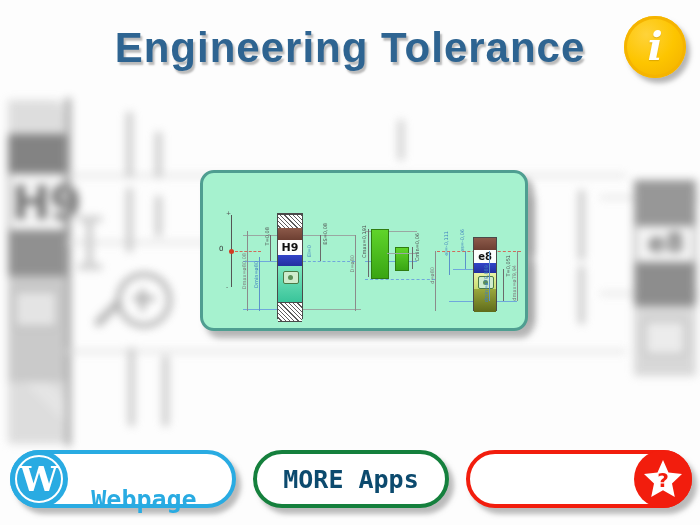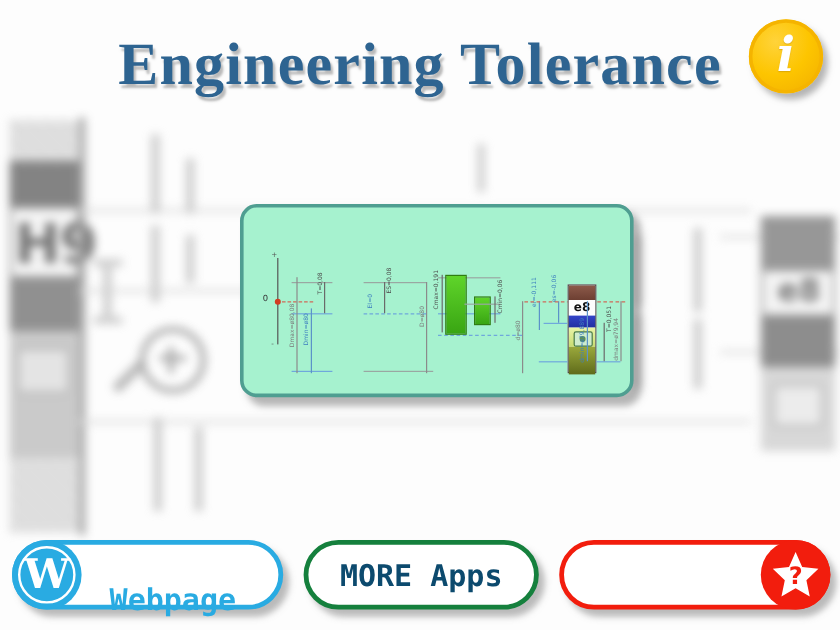--- a/index.html
+++ b/index.html
@@ -26,22 +26,22 @@
   .bg-mag{position:absolute;width:46px;height:46px;border:5px solid #7d7d7d;border-radius:50%;}
   .bg-mag:before{content:"";position:absolute;left:12px;top:19px;width:22px;height:5px;background:#7d7d7d;}
   .bg-mag:after{content:"";position:absolute;left:19px;top:12px;width:5px;height:22px;background:#7d7d7d;}
   .bg-maghandle{position:absolute;width:8px;height:34px;background:#8b8b8b;
                 transform:rotate(45deg);border-radius:3px;}
   .bg-dumb{position:absolute;background:#b0b0b0;}
 
   
   .title{
     position:absolute;left:0;right:0;top:24px;text-align:center;
-    font-family:Liberation Serif, serif;
-    font-size:50px;font-weight:700;color:#2e6491;
+    font-family:Liberation Sans, sans-serif;
+    font-size:42px;font-weight:700;color:#2e6491;
     letter-spacing:1px;
     text-shadow:2px 3px 2px rgba(130,130,130,.55);
     white-space:nowrap;
   }
   
   .info-badge{
     position:absolute;left:624px;top:16px;width:62px;height:62px;border-radius:50%;
     background:radial-gradient(circle at 36% 30%,#ffd33a 0%,#fdc500 48%,#f0ab00 100%);
     box-shadow:4px 5px 5px rgba(120,120,120,.55), inset 0 0 0 3px #f5b400;
     cursor:pointer;
@@ -199,20 +199,29 @@
 
     <div class="diagram">
 
       <div class="d-axis" style="left:28px;top:6px;height:72px;"></div>
       <div class="d-plus" style="left:23px;top:0px;">+</div>
       <div class="d-minus" style="left:23px;top:74px;">-</div>
       <div class="d-zero" style="left:16px;top:36px;">0</div>
       <div class="d-dot" style="left:26px;top:40px;"></div>
       <div class="d-hline dash" style="left:32px;top:42px;width:26px;"></div>
 
+      <div class="col" style="left:74px;top:4px;width:26px;height:106px;background:#fff;">
+        <div class="col-hatch" style="top:0;height:14px;"></div>
+        <div class="seg seg-brown" style="top:14px;height:12px;"></div>
+        <div class="seg seg-white" style="top:26px;height:15px;font-size:11px;">H9</div>
+        <div class="seg seg-blue" style="top:41px;height:11px;"></div>
+        <div class="seg seg-mint" style="top:52px;height:36px;"></div>
+        <div class="mini-ico" style="left:5px;top:57px;width:14px;height:11px;"></div>
+        <div class="col-hatch" style="top:88px;height:18px;"></div>
+      </div>
 
       <div class="d-hline" style="left:40px;top:26px;width:34px;"></div>
       <div class="d-hline blue" style="left:40px;top:52px;width:34px;"></div>
       <div class="d-hline" style="left:100px;top:26px;width:52px;"></div>
       <div class="d-hline dashblue" style="left:100px;top:52px;width:52px;"></div>
       <div class="d-hline blue" style="left:40px;top:100px;width:34px;"></div>
       <div class="d-hline" style="left:100px;top:100px;width:58px;"></div>
 
       <div class="d-vline gray" style="left:44px;top:22px;height:80px;"></div>
       <div class="d-lbl gray" style="left:39px;top:44px;">Dmax=ø80,08</div>

